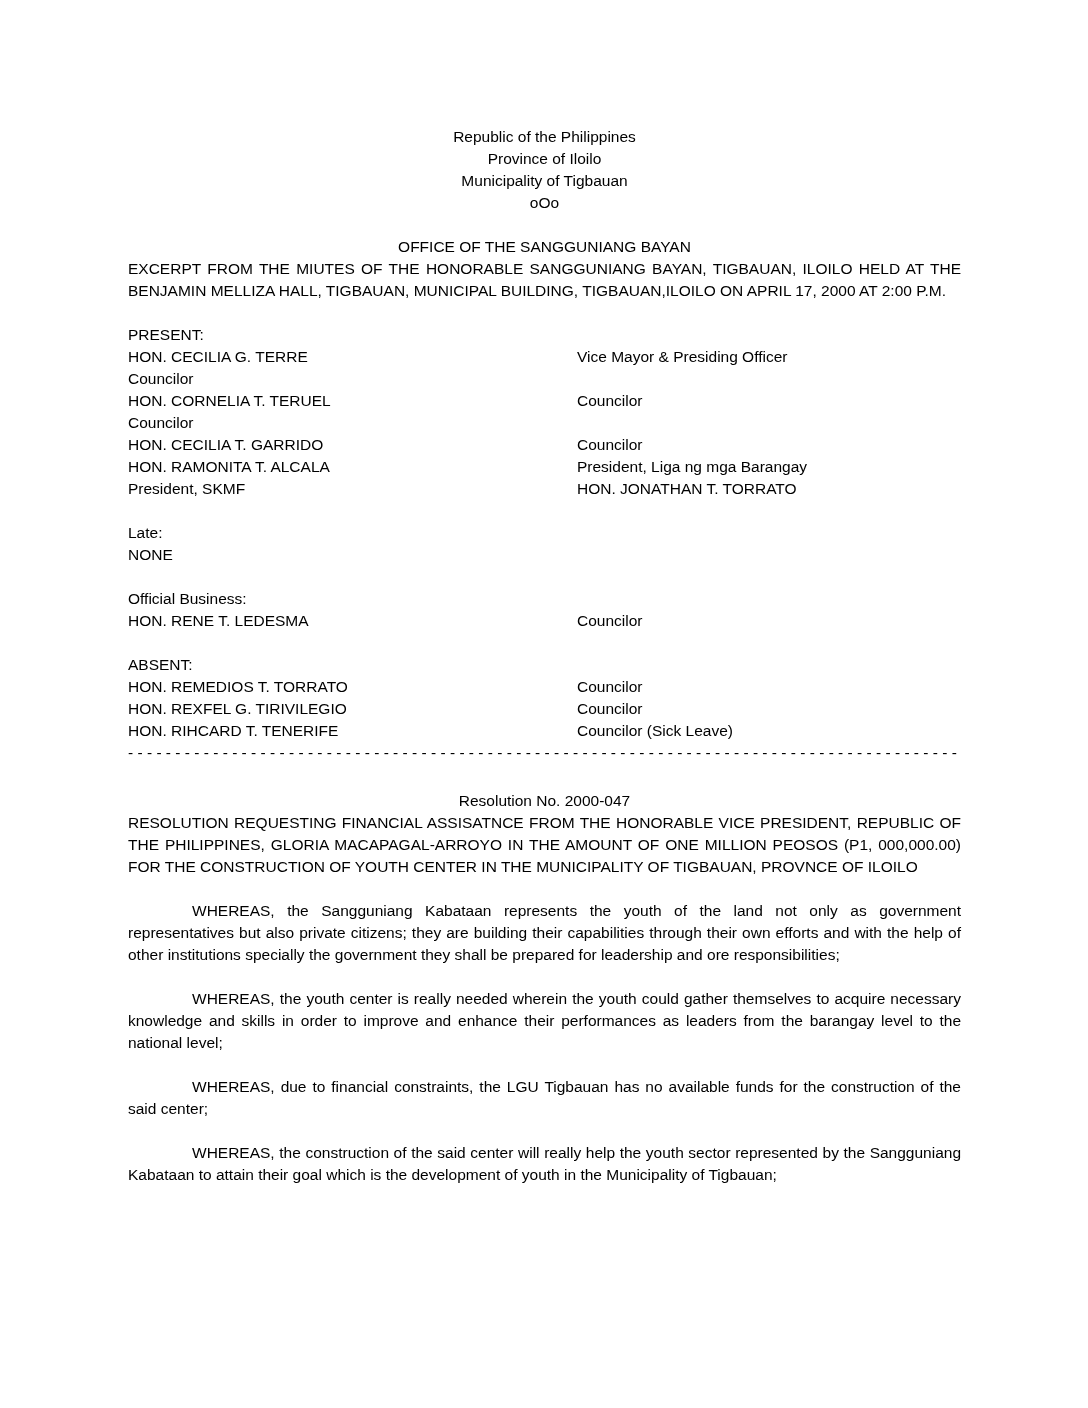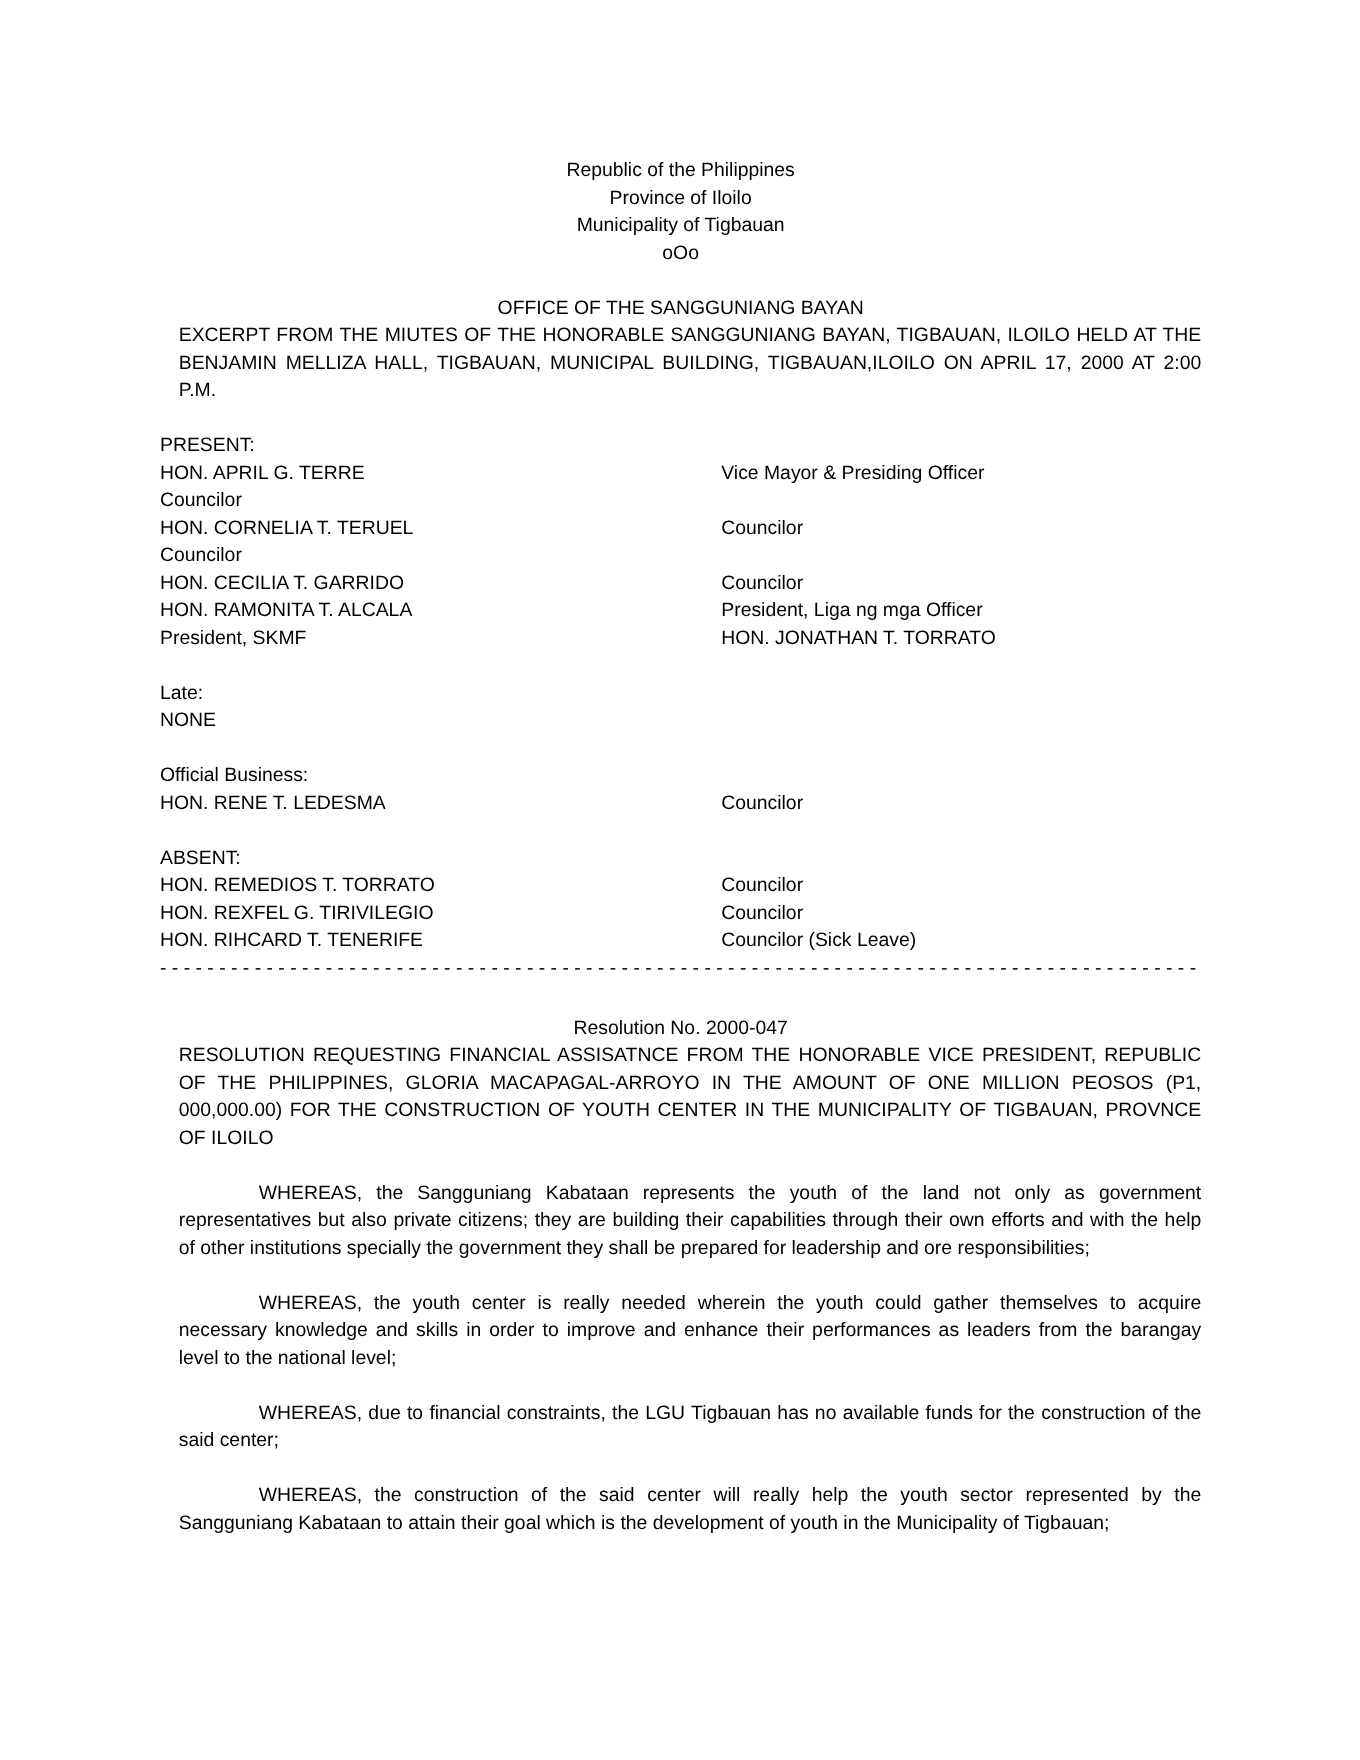--- a/index.html
+++ b/index.html
@@ -14,21 +14,21 @@
     color: #000000;
     position: relative;
   }
   .page {
     position: absolute;
     top: 126px;
     left: 128px;
     width: 833px;
   }
   .centered { text-align: center; }
-  .justified { text-align: justify; margin-left: 15px; }
+  .justified { text-align: justify; }
   .blank { height: 22px; }
   .roster-row {
     display: grid;
     grid-template-columns: 449px 1fr;
   }
   .divider {
     white-space: nowrap;
     overflow: hidden;
     width: 100%;
   }
@@ -50,40 +50,40 @@
   <div class="blank"></div>
 
   <div class="centered">OFFICE OF THE SANGGUNIANG BAYAN</div>
 
   <p class="justified">EXCERPT FROM THE MIUTES OF THE HONORABLE SANGGUNIANG  BAYAN, TIGBAUAN, ILOILO HELD AT THE BENJAMIN MELLIZA HALL, TIGBAUAN, MUNICIPAL BUILDING, TIGBAUAN,ILOILO ON APRIL 17, 2000 AT 2:00 P.M.</p>
 
   <div class="blank"></div>
 
   <div>PRESENT:</div>
   <div class="roster-row">
-    <span>HON. APRIL G. TERRE</span>
+    <span>HON. CECILIA G. TERRE</span>
     <span>Vice Mayor &amp; Presiding Officer</span>
   </div>
   <div class="roster-row">
     <span>Councilor</span>
   </div>
   <div class="roster-row">
     <span>HON. CORNELIA T. TERUEL</span>
     <span>Councilor</span>
   </div>
   <div class="roster-row">
     <span>Councilor</span>
   </div>
   <div class="roster-row">
     <span>HON. CECILIA T. GARRIDO</span>
     <span>Councilor</span>
   </div>
   <div class="roster-row">
     <span>HON. RAMONITA T. ALCALA</span>
-    <span>President, Liga ng mga Officer</span>
+    <span>President, Liga ng mga Barangay</span>
   </div>
   <div class="roster-row">
     <span>President, SKMF</span>
     <span>HON. JONATHAN T. TORRATO</span>
   </div>
 
   <div class="blank"></div>
 
   <div>Late:</div>
   <div>NONE</div>

